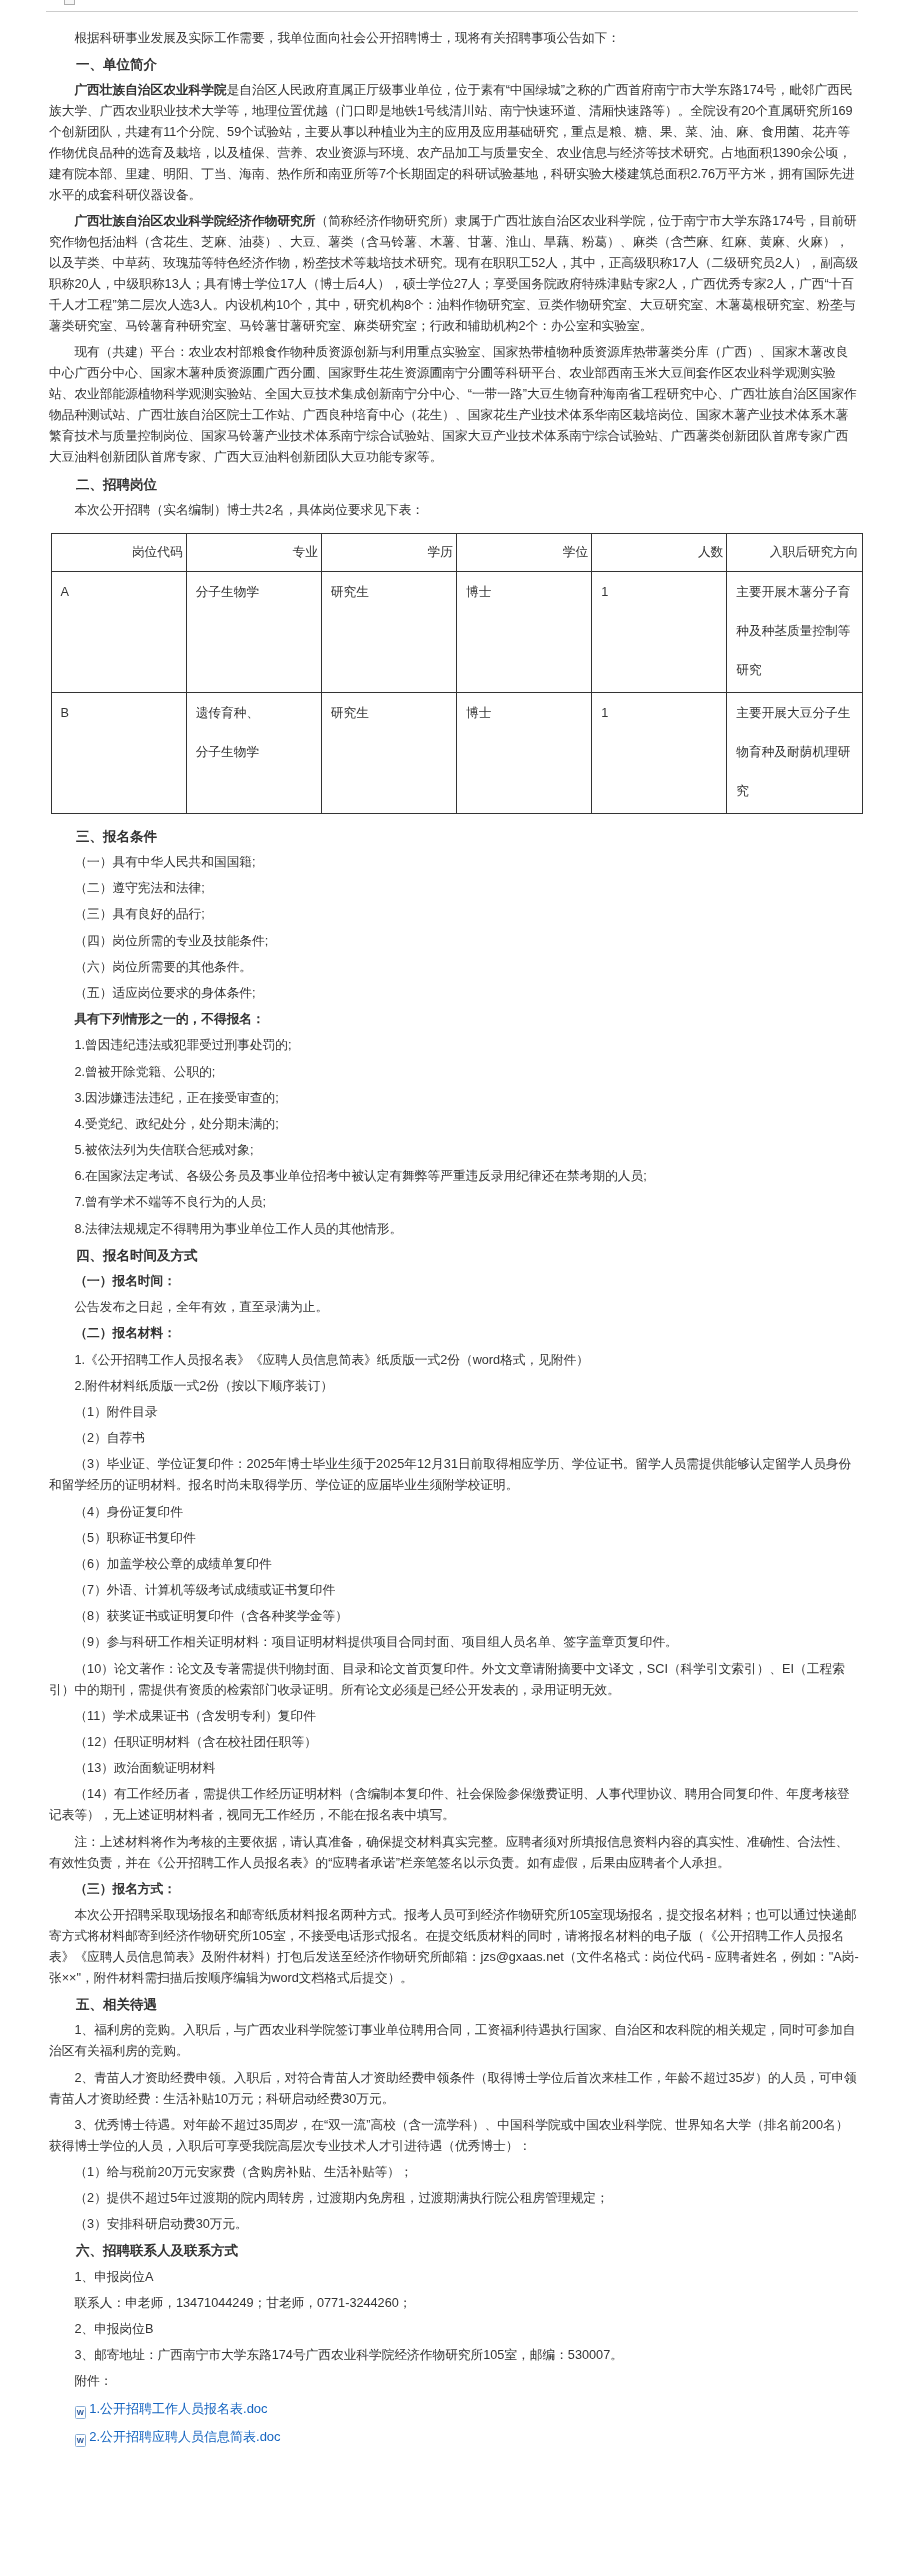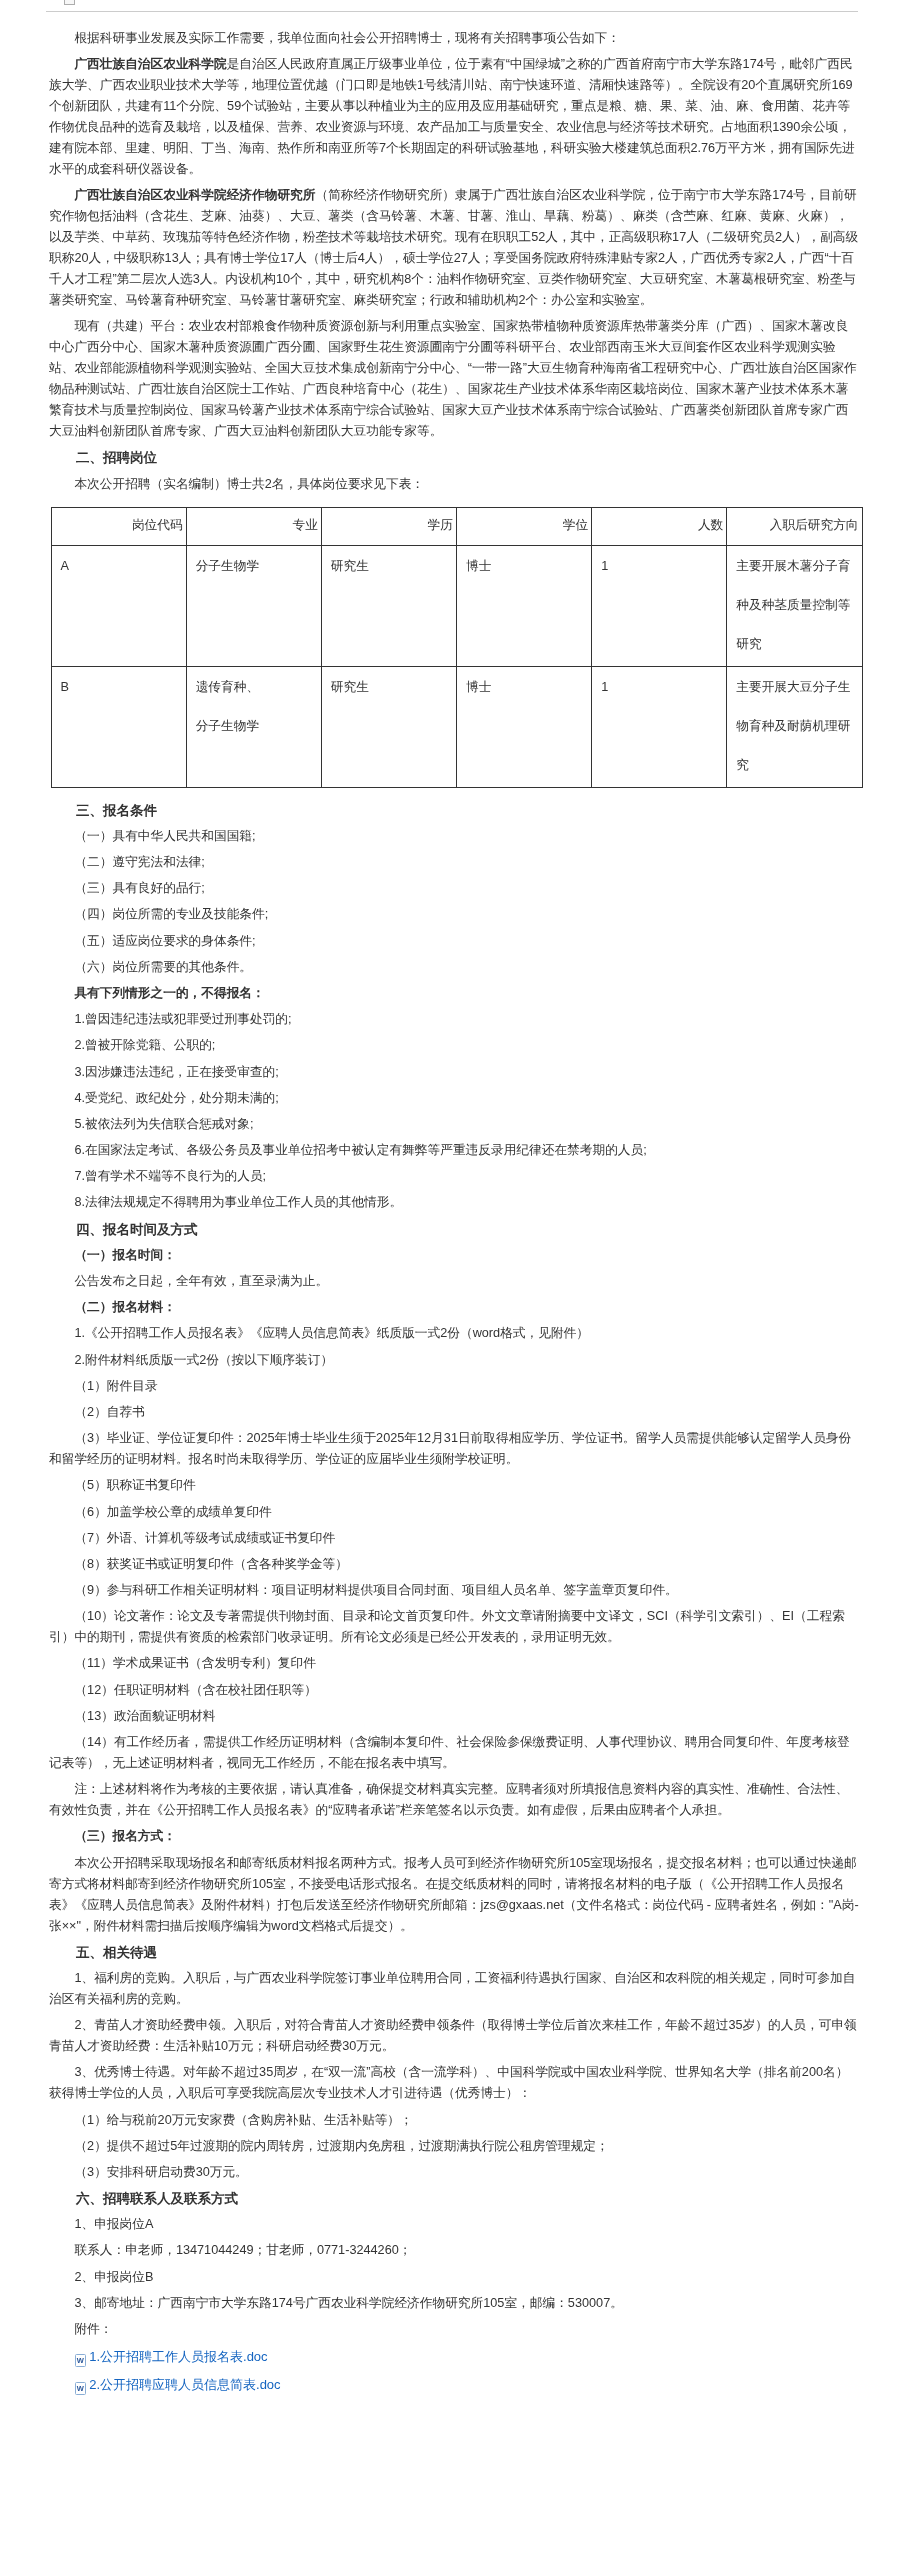--- a/index.html
+++ b/index.html
@@ -82,20 +82,21 @@
   }
 </style>
 </head>
 <body>
 
 <div class="page">
   <div class="top-fragment"></div>
   <div class="top-divider"></div>
   <div class="content">
       <p class="body">根据科研事业发展及实际工作需要，我单位面向社会公开招聘博士，现将有关招聘事项公告如下：</p>
+      <p class="h1">一、单位简介</p>
       <p class="body"><b class="lead">广西壮族自治区农业科学院</b>是自治区人民政府直属正厅级事业单位，位于素有“中国绿城”之称的广西首府南宁市大学东路174号，毗邻广西民族大学、广西农业职业技术大学等，地理位置优越（门口即是地铁1号线清川站、南宁快速环道、清厢快速路等）。全院设有20个直属研究所169个创新团队，共建有11个分院、59个试验站，主要从事以种植业为主的应用及应用基础研究，重点是粮、糖、果、菜、油、麻、食用菌、花卉等作物优良品种的选育及栽培，以及植保、营养、农业资源与环境、农产品加工与质量安全、农业信息与经济等技术研究。占地面积1390余公顷，建有院本部、里建、明阳、丁当、海南、热作所和南亚所等7个长期固定的科研试验基地，科研实验大楼建筑总面积2.76万平方米，拥有国际先进水平的成套科研仪器设备。</p>
       <p class="body"><b class="lead">广西壮族自治区农业科学院经济作物研究所</b>（简称经济作物研究所）隶属于广西壮族自治区农业科学院，位于南宁市大学东路174号，目前研究作物包括油料（含花生、芝麻、油葵）、大豆、薯类（含马铃薯、木薯、甘薯、淮山、旱藕、粉葛）、麻类（含苎麻、红麻、黄麻、火麻），以及芋类、中草药、玫瑰茄等特色经济作物，粉垄技术等栽培技术研究。现有在职职工52人，其中，正高级职称17人（二级研究员2人），副高级职称20人，中级职称13人；具有博士学位17人（博士后4人），硕士学位27人；享受国务院政府特殊津贴专家2人，广西优秀专家2人，广西“十百千人才工程”第二层次人选3人。内设机构10个，其中，研究机构8个：油料作物研究室、豆类作物研究室、大豆研究室、木薯葛根研究室、粉垄与薯类研究室、马铃薯育种研究室、马铃薯甘薯研究室、麻类研究室；行政和辅助机构2个：办公室和实验室。</p>
       <p class="body">现有（共建）平台：农业农村部粮食作物种质资源创新与利用重点实验室、国家热带植物种质资源库热带薯类分库（广西）、国家木薯改良中心广西分中心、国家木薯种质资源圃广西分圃、国家野生花生资源圃南宁分圃等科研平台、农业部西南玉米大豆间套作区农业科学观测实验站、农业部能源植物科学观测实验站、全国大豆技术集成创新南宁分中心、“一带一路”大豆生物育种海南省工程研究中心、广西壮族自治区国家作物品种测试站、广西壮族自治区院士工作站、广西良种培育中心（花生）、国家花生产业技术体系华南区栽培岗位、国家木薯产业技术体系木薯繁育技术与质量控制岗位、国家马铃薯产业技术体系南宁综合试验站、国家大豆产业技术体系南宁综合试验站、广西薯类创新团队首席专家广西大豆油料创新团队首席专家、广西大豆油料创新团队大豆功能专家等。</p>
       <p class="h1">二、招聘岗位</p>
       <p class="body">本次公开招聘（实名编制）博士共2名，具体岗位要求见下表：</p>
       <table class="jobs">
         <thead>
           <tr>
             <th>岗位代码</th>
             <th>专业</th>
@@ -123,40 +124,41 @@
             <td>1</td>
             <td>主要开展大豆分子生物育种及耐荫机理研究</td>
           </tr>
         </tbody>
       </table>
       <p class="h1">三、报名条件</p>
       <p class="body">（一）具有中华人民共和国国籍;</p>
       <p class="body">（二）遵守宪法和法律;</p>
       <p class="body">（三）具有良好的品行;</p>
       <p class="body">（四）岗位所需的专业及技能条件;</p>
+      <p class="body">（六）岗位所需要的其他条件。</p>
       <p class="body">（五）适应岗位要求的身体条件;</p>
-      <p class="body">（六）岗位所需要的其他条件。</p>
       <p class="h2">具有下列情形之一的，不得报名：</p>
       <p class="body">1.曾因违纪违法或犯罪受过刑事处罚的;</p>
       <p class="body">2.曾被开除党籍、公职的;</p>
       <p class="body">3.因涉嫌违法违纪，正在接受审查的;</p>
       <p class="body">4.受党纪、政纪处分，处分期未满的;</p>
       <p class="body">5.被依法列为失信联合惩戒对象;</p>
       <p class="body">6.在国家法定考试、各级公务员及事业单位招考中被认定有舞弊等严重违反录用纪律还在禁考期的人员;</p>
       <p class="body">7.曾有学术不端等不良行为的人员;</p>
       <p class="body">8.法律法规规定不得聘用为事业单位工作人员的其他情形。</p>
       <p class="h1">四、报名时间及方式</p>
       <p class="h2">（一）报名时间：</p>
       <p class="body">公告发布之日起，全年有效，直至录满为止。</p>
       <p class="h2">（二）报名材料：</p>
       <p class="body">1.《公开招聘工作人员报名表》《应聘人员信息简表》纸质版一式2份（word格式，见附件）</p>
       <p class="body">2.附件材料纸质版一式2份（按以下顺序装订）</p>
       <p class="body">（1）附件目录</p>
       <p class="body">（2）自荐书</p>
       <p class="body">（3）毕业证、学位证复印件：2025年博士毕业生须于2025年12月31日前取得相应学历、学位证书。留学人员需提供能够认定留学人员身份和留学经历的证明材料。报名时尚未取得学历、学位证的应届毕业生须附学校证明。</p>
+      <p class="body">（4）身份证复印件</p>
       <p class="body">（5）职称证书复印件</p>
       <p class="body">（6）加盖学校公章的成绩单复印件</p>
       <p class="body">（7）外语、计算机等级考试成绩或证书复印件</p>
       <p class="body">（8）获奖证书或证明复印件（含各种奖学金等）</p>
       <p class="body">（9）参与科研工作相关证明材料：项目证明材料提供项目合同封面、项目组人员名单、签字盖章页复印件。</p>
       <p class="body">（10）论文著作：论文及专著需提供刊物封面、目录和论文首页复印件。外文文章请附摘要中文译文，SCI（科学引文索引）、EI（工程索引）中的期刊，需提供有资质的检索部门收录证明。所有论文必须是已经公开发表的，录用证明无效。</p>
       <p class="body">（11）学术成果证书（含发明专利）复印件</p>
       <p class="body">（12）任职证明材料（含在校社团任职等）</p>
       <p class="body">（13）政治面貌证明材料</p>
       <p class="body">（14）有工作经历者，需提供工作经历证明材料（含编制本复印件、社会保险参保缴费证明、人事代理协议、聘用合同复印件、年度考核登记表等），无上述证明材料者，视同无工作经历，不能在报名表中填写。</p>

